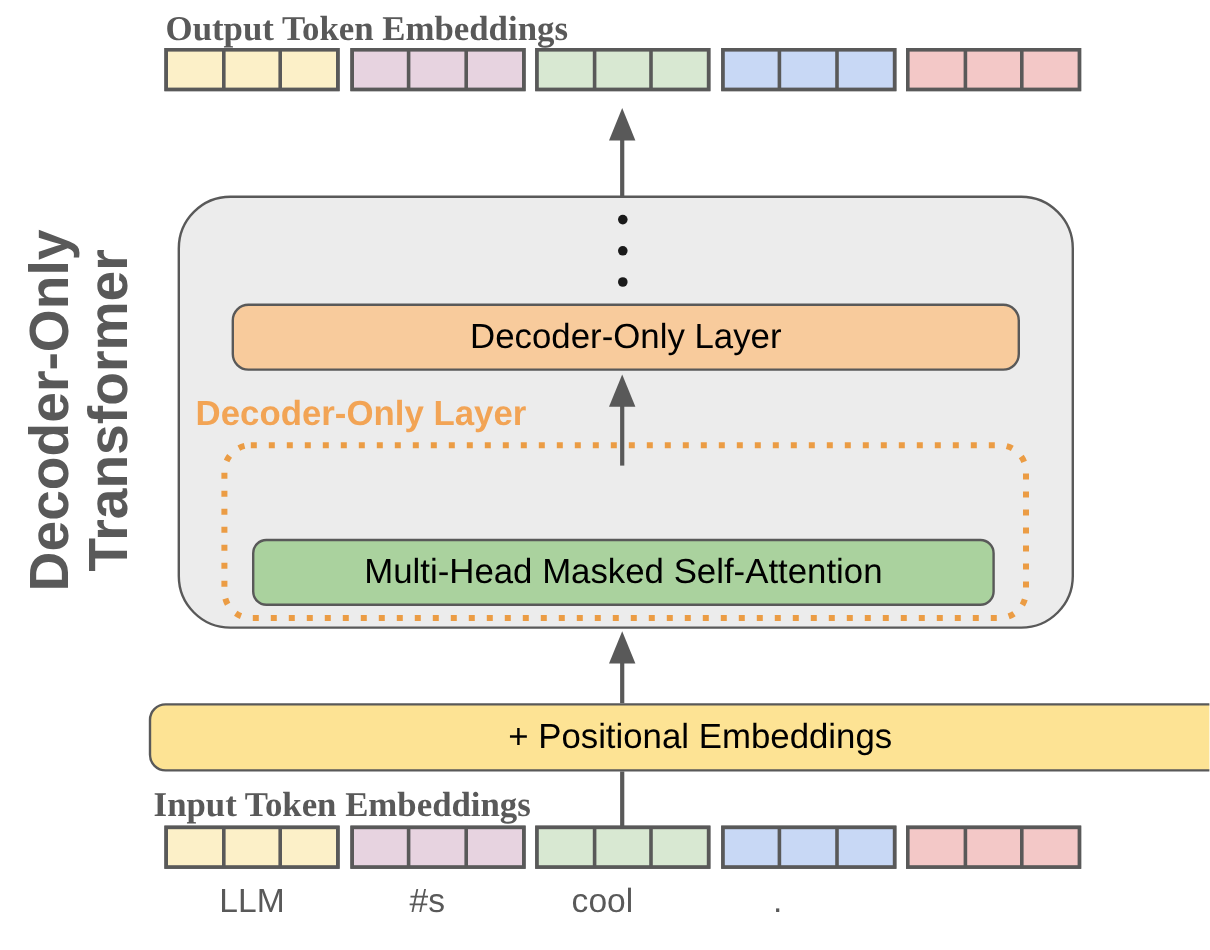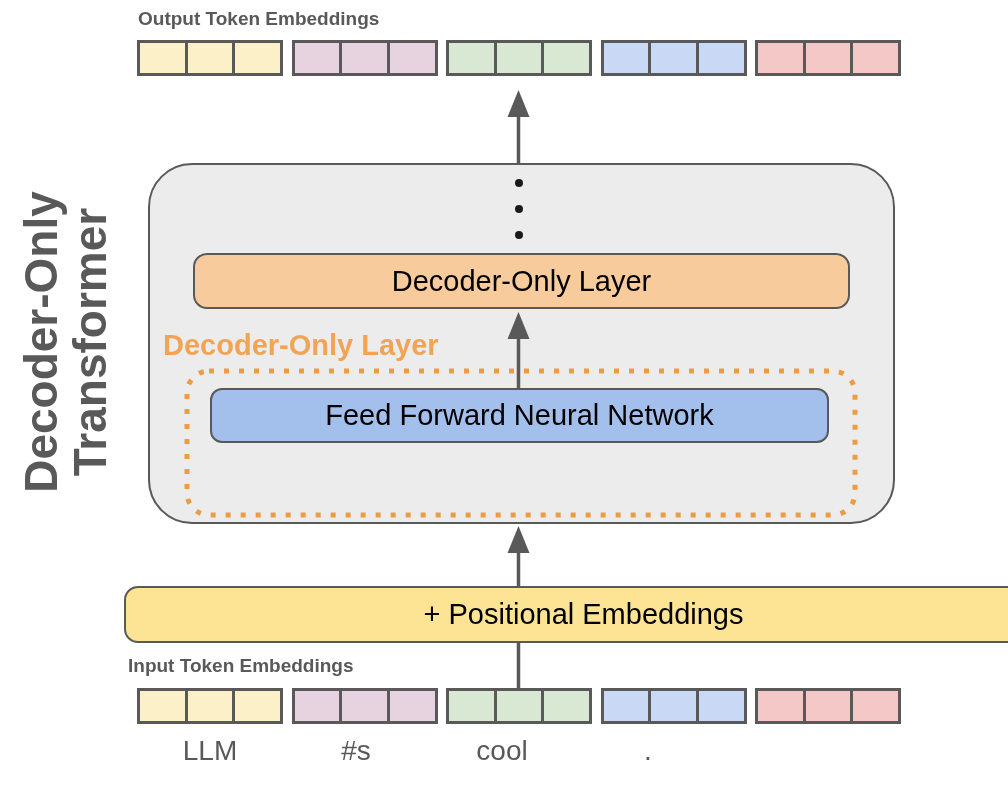--- a/index.html
+++ b/index.html
@@ -33,21 +33,21 @@
   .ffn-box{left:210px;top:388px;width:619px;height:55px;border-radius:12px;background:var(--ffn-fill);}
   .attn-box{left:210px;top:449px;width:619px;height:56px;border-radius:12px;background:var(--attention-fill);}
   .pos-box{left:124px;top:586px;width:919px;height:57px;border-radius:14px;background:var(--positional-fill);z-index:3;}
 
   .region-label{
     position:absolute;left:163px;top:329px;z-index:3;
     font-size:29px;font-weight:bold;color:var(--accent-orange-text);
   }
 
   .row-label{
-    position:absolute;font-size:19px;font-weight:bold;color:var(--label-gray);z-index:3;
+    position:absolute;font-size:29px;font-weight:bold;color:var(--label-gray);z-index:3;font-family:Liberation Serif, serif;
   }
   .out-label{left:138px;top:8px;}
   .in-label{left:128px;top:655px;}
 
   
   .strip-row{
     position:absolute;left:137px;width:764px;display:flex;justify-content:space-between;z-index:3;
   }
   .out-row{top:40px;}
   .in-row{top:688px;}
@@ -129,24 +129,24 @@
     <i></i>
     <i></i>
   </div>
 
   <div class="node decoder-box">
     <span>Decoder-Only Layer</span>
   </div>
 
   <div class="region-label">Decoder-Only Layer</div>
 
-  <div class="node ffn-box">
-    <span>Feed Forward Neural Network</span>
+
+  <div class="node attn-box">
+    <span>Multi-Head Masked Self-Attention</span>
   </div>
-
 
   <div class="node pos-box">
     <span>+ Positional Embeddings</span>
   </div>
 
   <div class="row-label in-label">Input Token Embeddings</div>
   <div class="strip-row in-row" id="input-row">
       <div class="strip">
         <div class="cell" style="background: rgb(252, 240, 200);"></div>
         <div class="cell" style="background: rgb(252, 240, 200);"></div>

